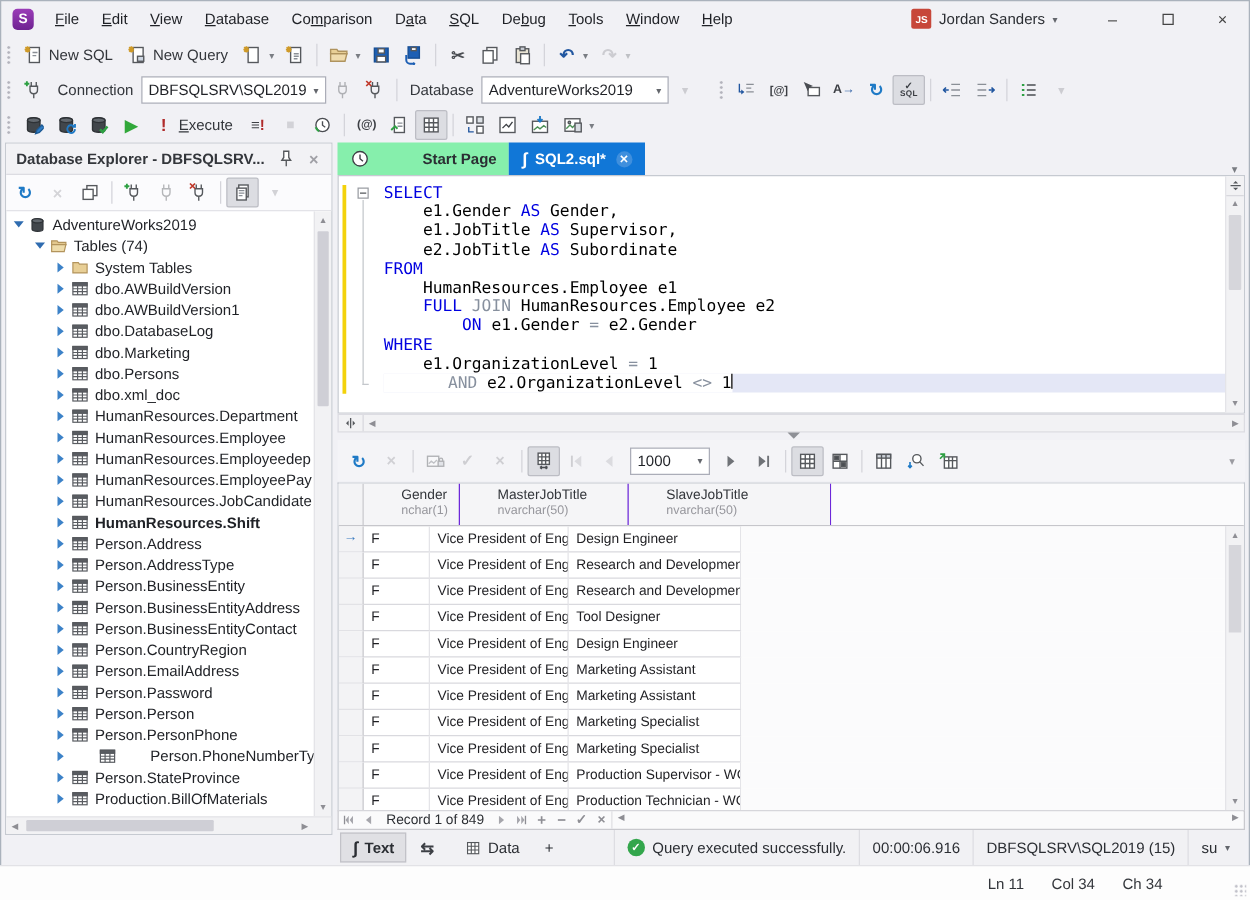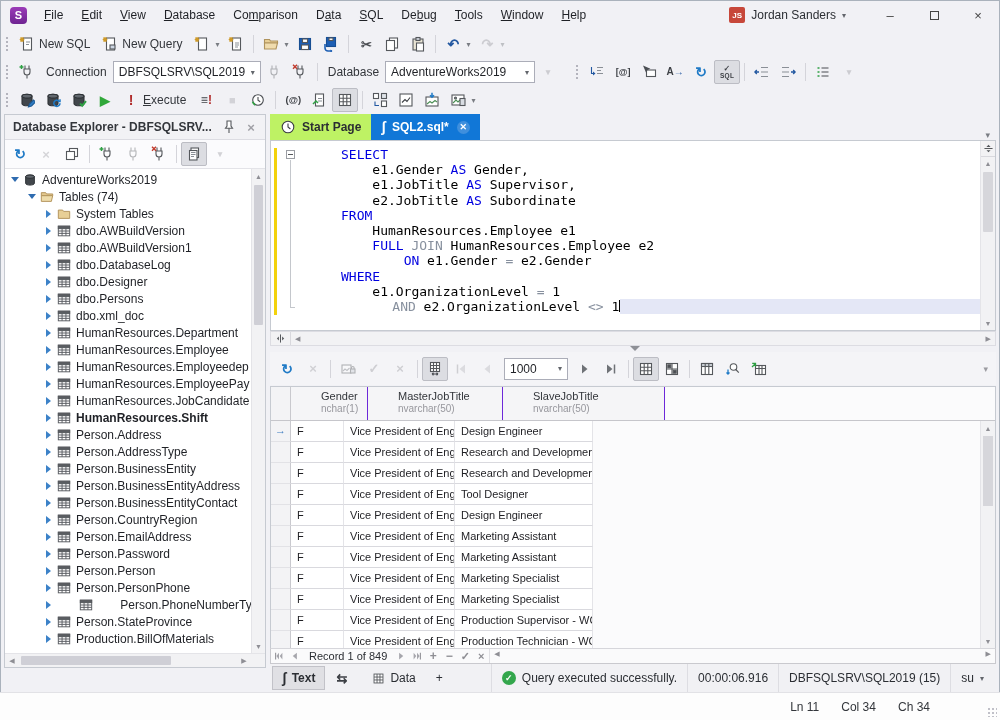--- a/index.html
+++ b/index.html
@@ -81,34 +81,34 @@
   .vscroll .thumb { position:absolute; left:2px; width:9px; background:#cfcfd6; border-radius:1px; }
   .hscrollbar { height:14px; background:#f2f2f4; border-top:1px solid #e4e4e8; position:relative; }
   .hscrollbar .arr { position:absolute; top:0; width:14px; height:13px; color:#8e8e94;
                      font-size:7px; display:flex; align-items:center; justify-content:center; }
   .hscrollbar .thumb { position:absolute; top:2px; height:9px; background:#cfcfd6; border-radius:1px; }
 
   
   .tabsbar { position:absolute; left:270px; top:114px; right:4px; height:26px;
              display:flex; align-items:flex-end; }
   .tab { height:26px; display:flex; align-items:center; padding:0 10px; font-weight:bold; }
-  .tab.start { color:#2b2e33; background:#bef264; }
+  .tab.start { color:#2b2e33; background:#86efac;gap:36px; }
   .tab.activetab { background:#1177d7; color:#fff; }
   .tab .tabico { margin-right:6px; display:inline-flex; }
   .closedot { width:13px; height:13px; border-radius:50%; background:#3f8fdd; color:#fff;
               font-size:9px; line-height:13px; text-align:center; margin-left:8px; }
   .tabs-ovf { margin-left:auto; color:#7a7d83; font-size:9px; padding-right:6px; }
 
   
   .editor { position:absolute; left:270px; top:140px; right:4px; height:191px;
             background:#fff; border:1px solid #c6cad1; }
   #code { position:absolute; left:0; top:0; right:15px; bottom:0; padding:6px 0 0 36px;
           font-family:"DejaVu Sans Mono","Liberation Mono",monospace; font-size:13px;
           overflow:hidden; }
-  .cline { height:15.2px; line-height:15.2px; white-space:pre;margin-left:34px; }
+  .cline { height:15.2px; line-height:15.2px; white-space:pre; }
   .cline.cur { background:#e4e7f6; }
   .cline.cur .ctext { background:#ffffff;padding-left:20px; }
   .tk-k { color:#0000e0; } .tk-g { color:#87909e; } .tk-t { color:#000; }
   .caret { display:inline-block; width:1px; height:12px; background:#000; vertical-align:-1px; }
   .changebar { position:absolute; left:3px; top:7px; width:3px; height:167px; background:#f3d20b; }
   .foldbox { position:absolute; left:15px; top:9px; width:9px; height:9px; border:1px solid #9a9da3;
              background:#fff; }
   .foldbox::after { content:""; position:absolute; left:1px; top:3px; width:5px; height:1px; background:#55585c; }
   .foldline { position:absolute; left:19px; top:19px; width:5px; height:148px;
               border-left:1px solid #c4c7cc; border-bottom:1px solid #c4c7cc; }
@@ -751,21 +751,21 @@
       </div>
       <div class="titem" style="padding-left: 38px;">
         <span class="tw col"></span>
         <span class="tico">
           <svg width="14" height="14" viewBox="0 0 16 16" fill="none" stroke="#55585c" stroke-width="1.1">
             <rect x="1.5" y="2.5" width="13" height="11" fill="#fff" stroke="#5a5d62"></rect>
             <rect x="1.5" y="2.5" width="13" height="2.8" fill="#5a5d62"></rect>
             <path d="M1.5 8h13M1.5 10.7h13M5.8 5.3v8.2M10.2 5.3v8.2" stroke="#5a5d62"></path>
           </svg>
         </span>
-        <span class="tlab">dbo.Designer</span>
+        <span class="tlab">dbo.Marketing</span>
       </div>
       <div class="titem" style="padding-left: 38px;">
         <span class="tw col"></span>
         <span class="tico">
           <svg width="14" height="14" viewBox="0 0 16 16" fill="none" stroke="#55585c" stroke-width="1.1">
             <rect x="1.5" y="2.5" width="13" height="11" fill="#fff" stroke="#5a5d62"></rect>
             <rect x="1.5" y="2.5" width="13" height="2.8" fill="#5a5d62"></rect>
             <path d="M1.5 8h13M1.5 10.7h13M5.8 5.3v8.2M10.2 5.3v8.2" stroke="#5a5d62"></path>
           </svg>
         </span>

